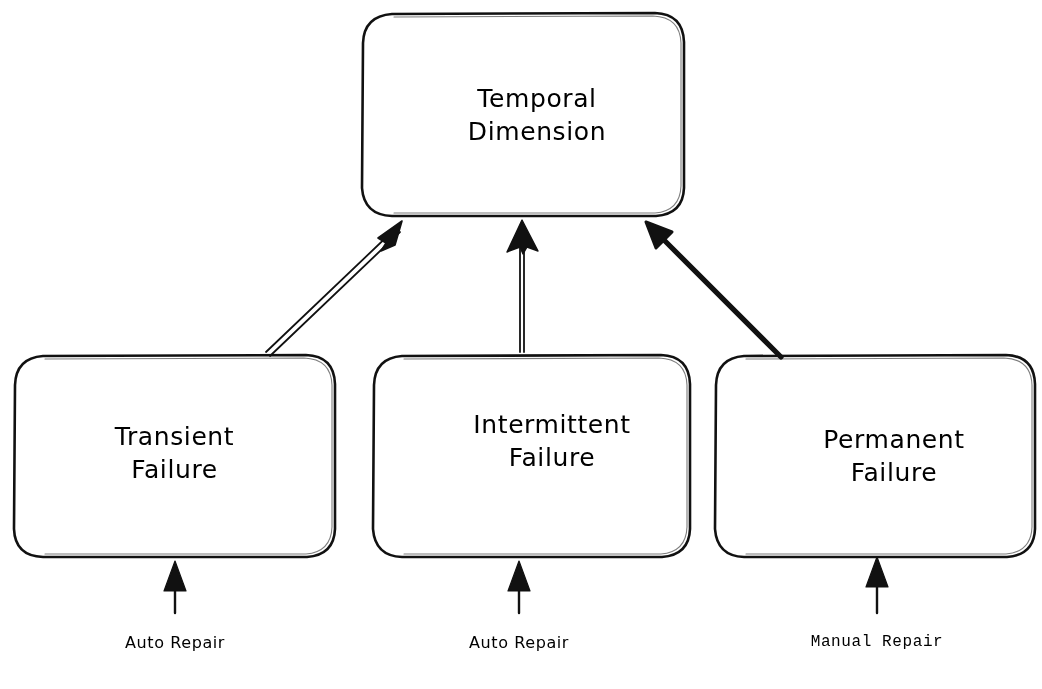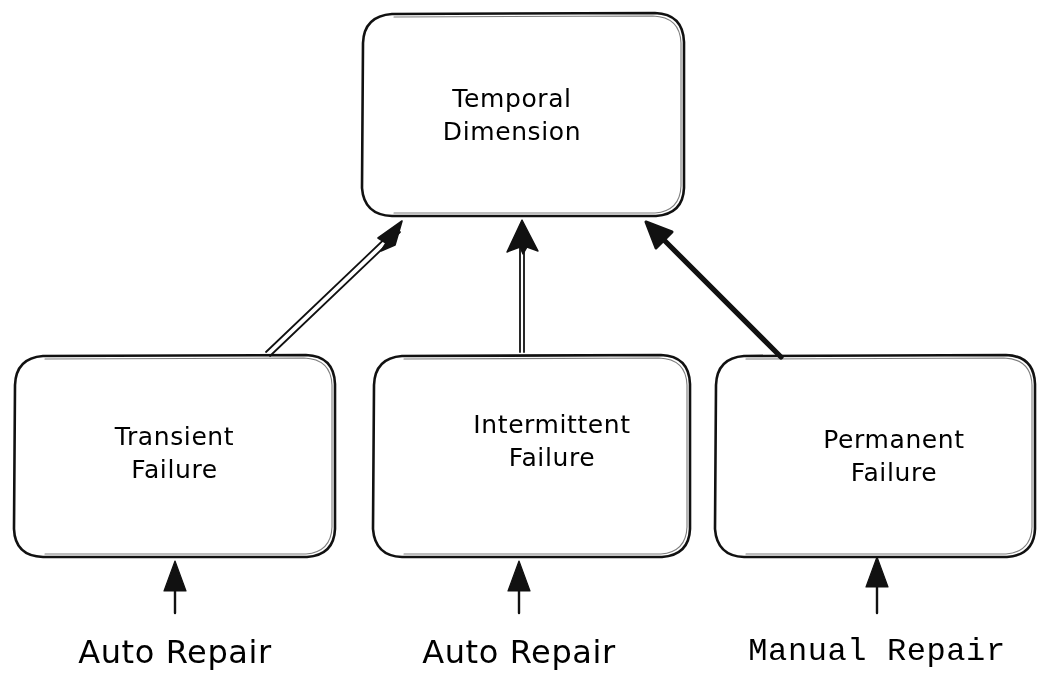--- a/index.html
+++ b/index.html
@@ -40,21 +40,21 @@
     font-size: 25px;
     line-height: 1.32;
     color: #000000;
     letter-spacing: 0.6px;
     white-space: pre-line;
     font-weight: 400;
   }
   .edge-label {
     position: absolute;
     font-family: "DejaVu Sans", sans-serif;
-    font-size: 32px;
+    font-size: 16px;
     color: #000000;
     letter-spacing: 0.6px;
     text-align: center;
     white-space: nowrap;
     transform: translateX(-50%);
   }
 </style>
 </head>
 <body>
 
@@ -108,21 +108,21 @@
       <line x1="519" y1="613" x2="519" y2="588" stroke="#111111" stroke-width="2.4" stroke-linecap="round"></line>
       <path d="M 519,561 L 530,591 L 508,591 Z" fill="#111111" stroke="#111111" stroke-width="1.2" stroke-linejoin="round"></path>
     </g>
 
     <g>
       <line x1="877" y1="613" x2="877" y2="584" stroke="#111111" stroke-width="2.4" stroke-linecap="round"></line>
       <path d="M 877,557 L 888,587 L 866,587 Z" fill="#111111" stroke="#111111" stroke-width="1.2" stroke-linejoin="round"></path>
     </g>
   </svg>
 
-  <div class="node-box" style="left:351px; top:13px; width:322px; height:203px;">
+  <div class="node-box" style="left:376px; top:13px; width:322px; height:203px;">
     <span class="node-label">Temporal
 Dimension</span>
   </div>
 
   <div class="node-box" style="left:14px; top:355px; width:321px; height:196px;">
     <span class="node-label">Transient
 Failure</span>
   </div>
 
   <div class="node-box" style="left:373px; top:355px; width:317px; height:172px;padding-left:41px;">

